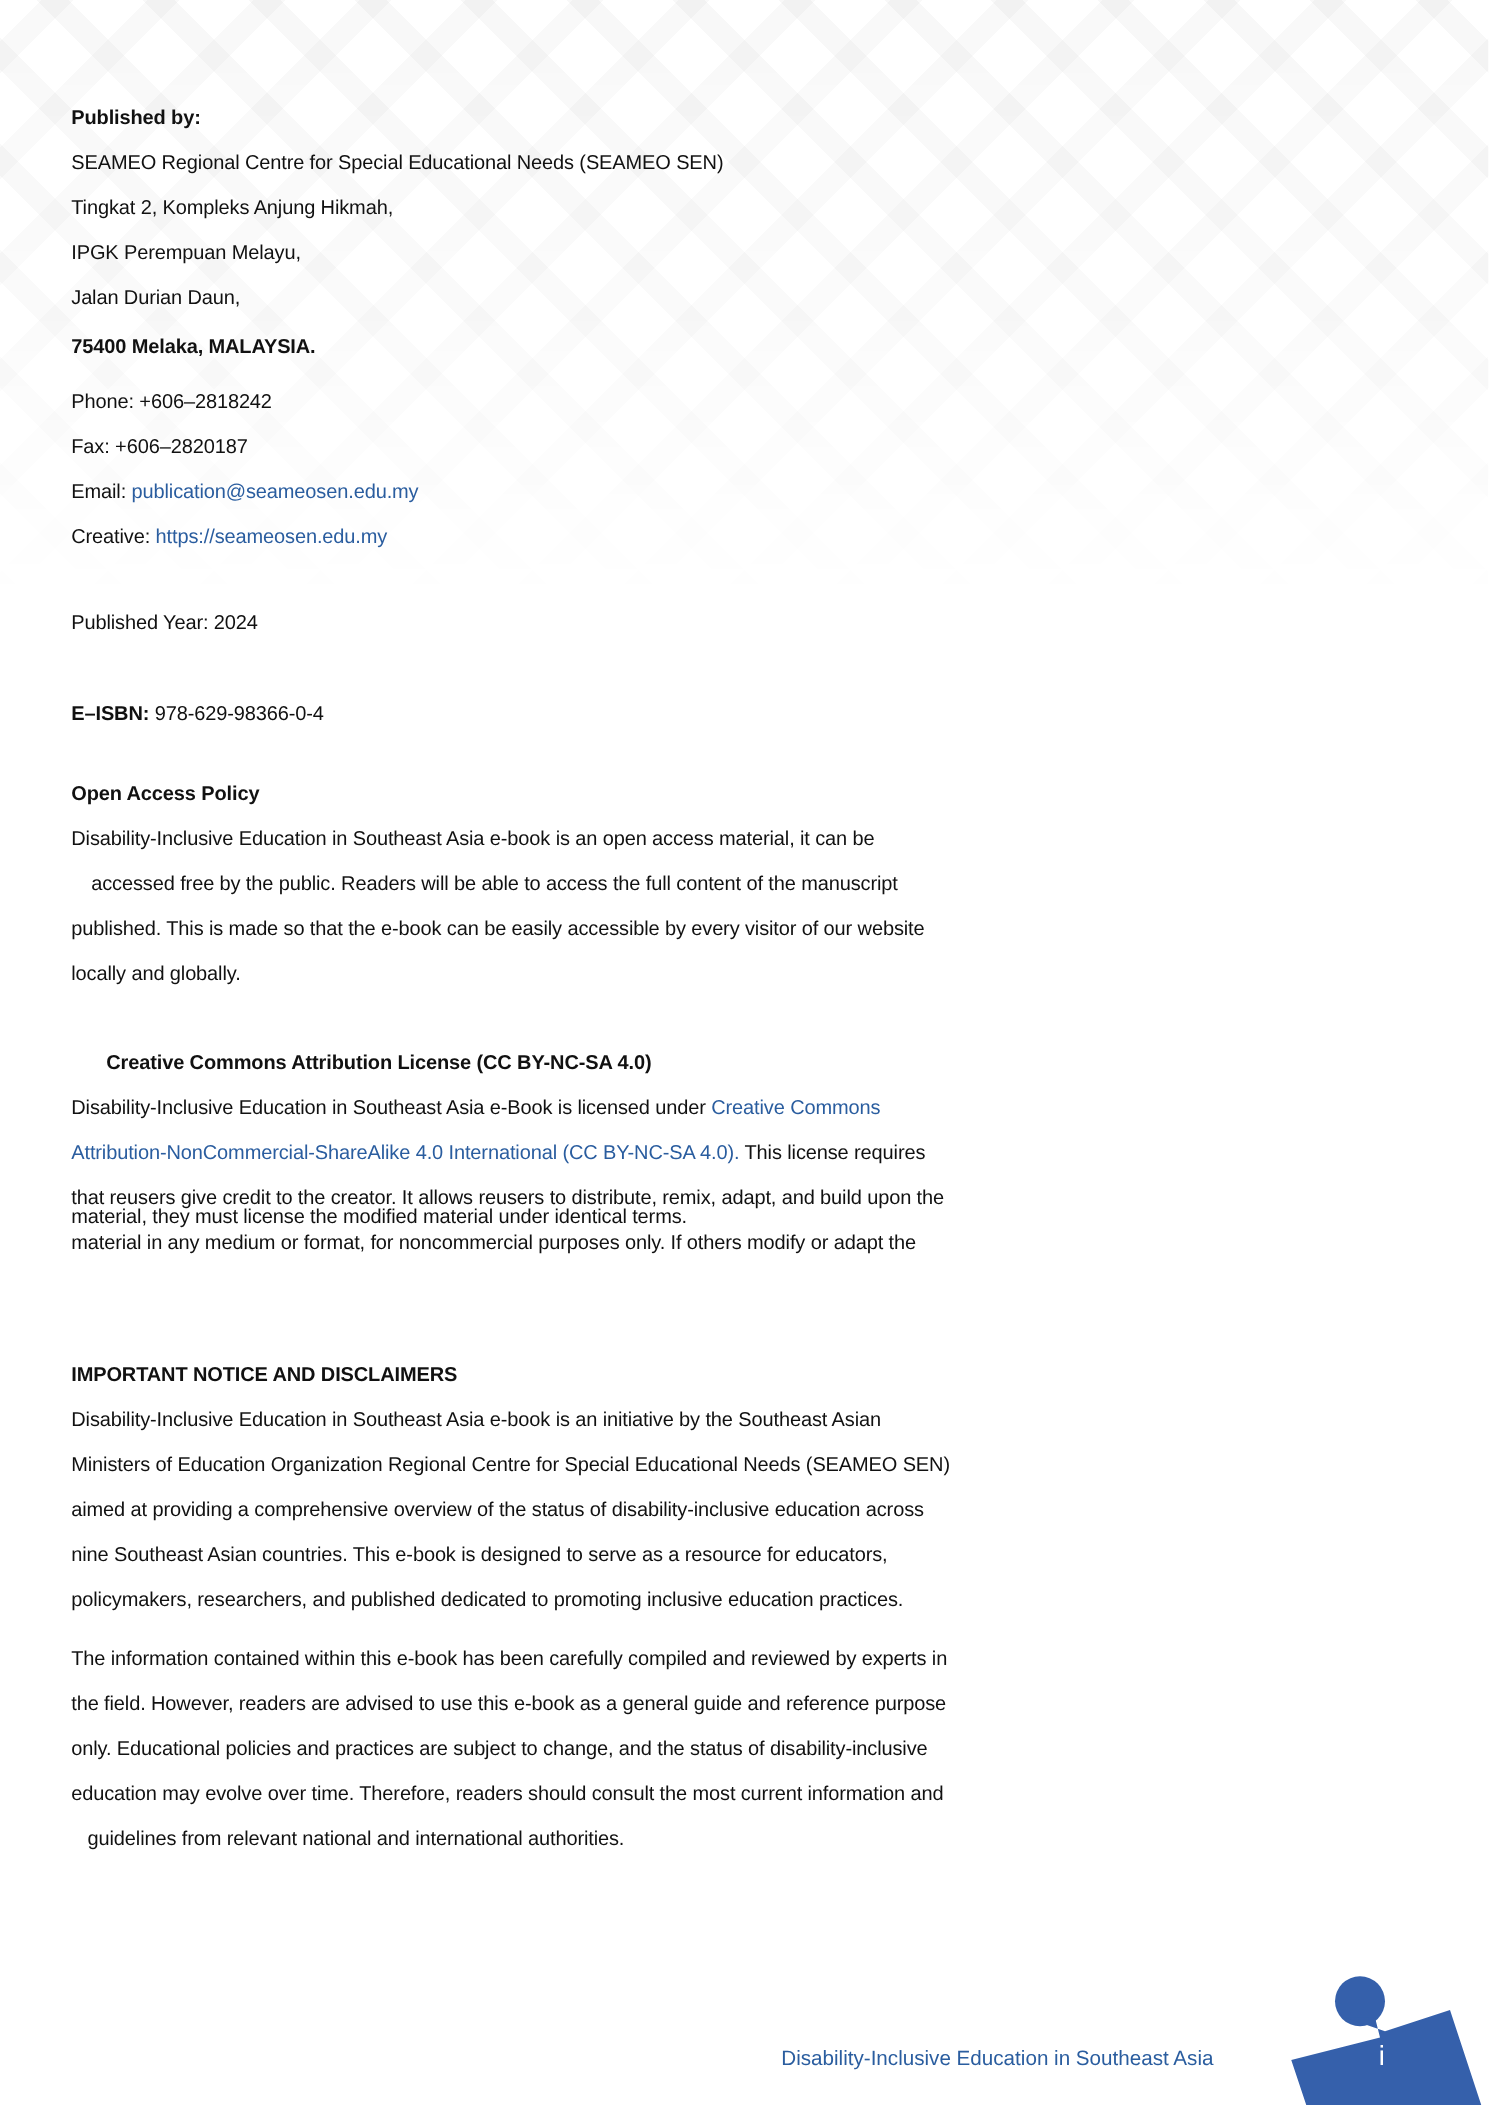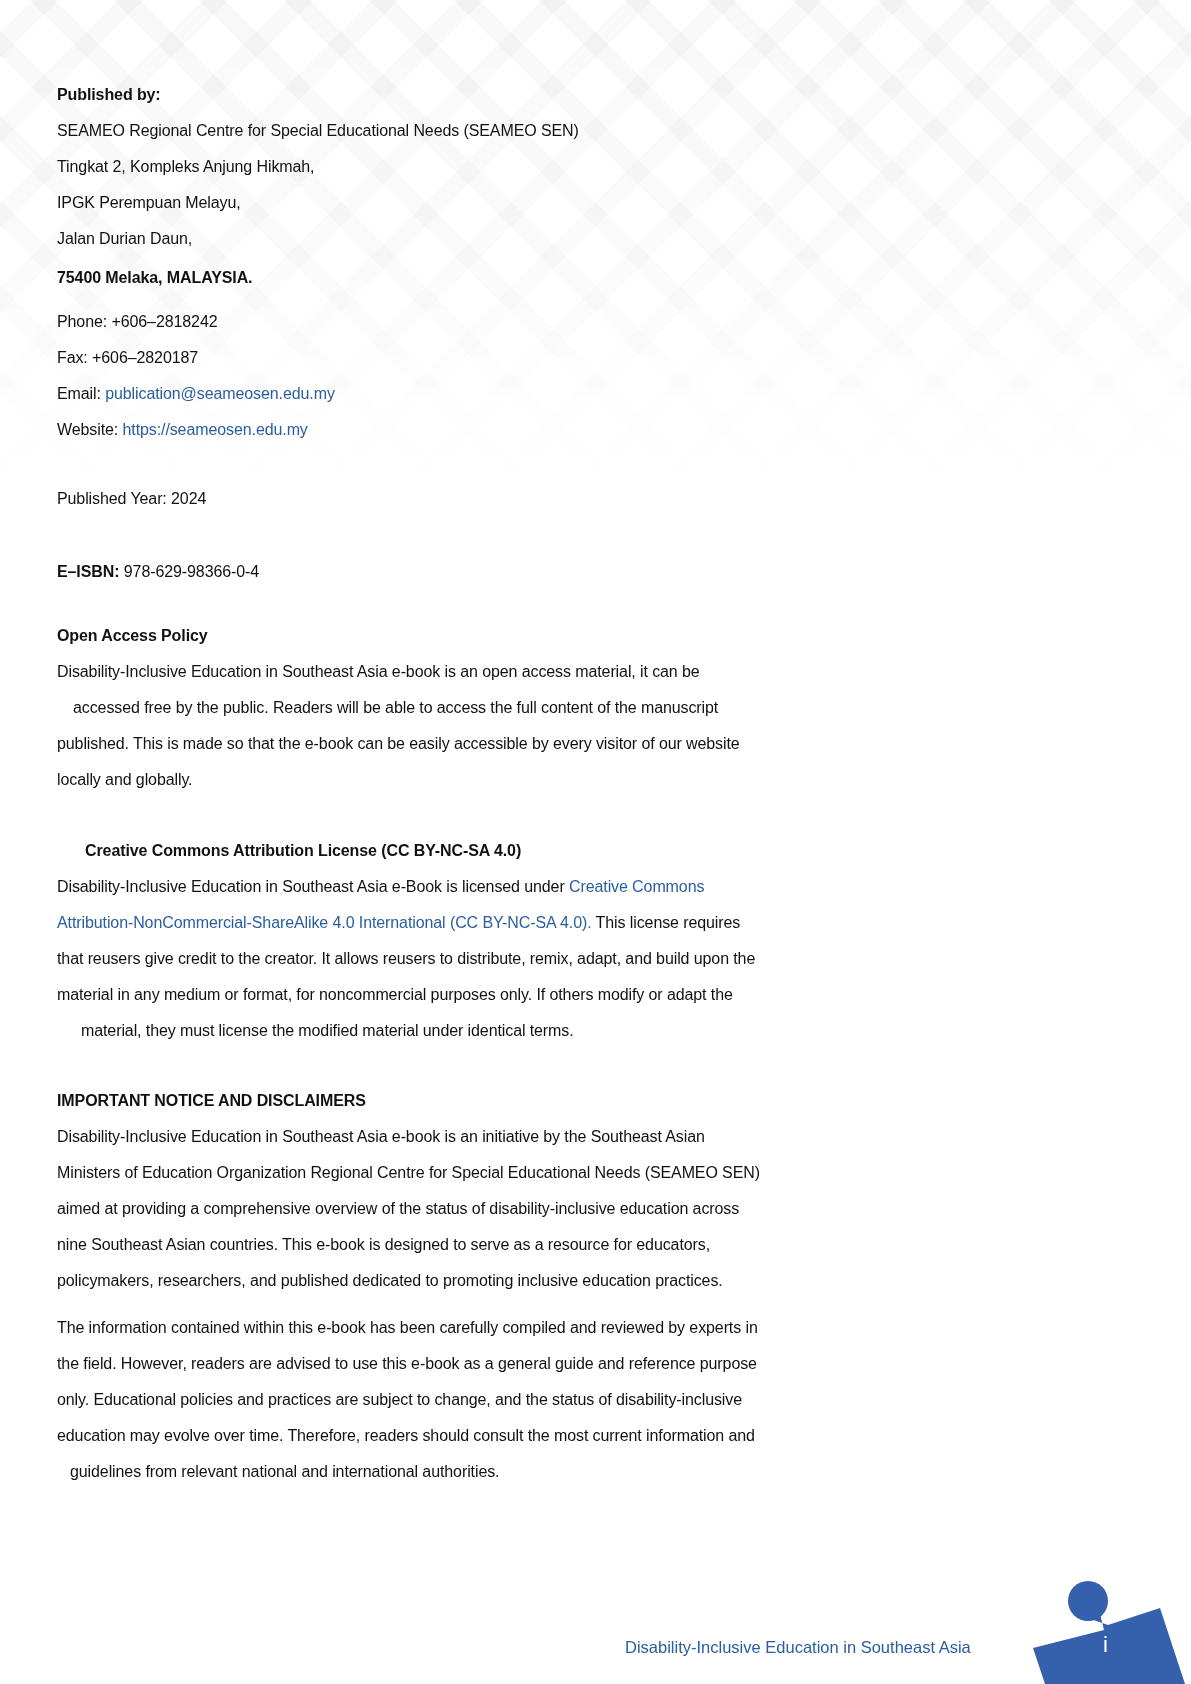--- a/index.html
+++ b/index.html
@@ -46,21 +46,21 @@
   <div class="line" style="top:304px;">
     <span>Phone: </span><span>+606–2818242</span>
   </div>
   <div class="line" style="top:340px;">
     <span>Fax: </span><span>+606–2820187</span>
   </div>
   <div class="line" style="top:376px;">
     <span>Email: </span><span class="link">publication@seameosen.edu.my</span>
   </div>
   <div class="line" style="top:412px;">
-    <span>Website: </span><span class="link">https://seameosen.edu.my</span>
+    <span>Creative: </span><span class="link">https://seameosen.edu.my</span>
   </div>
 
   <div class="line" style="top:481px;">Published Year: 2024</div>
 
   <div class="line" style="top:554px;">
     <span class="bold">E–ISBN:</span><span> 978-629-98366-0-4</span>
   </div>
 
   <div class="line bold" style="top:618px;">Open Access Policy</div>
   <div class="line" style="top:654px;">Disability-Inclusive Education in Southeast Asia e-book is an open access material, it can be</div>
@@ -70,21 +70,21 @@
 
   <div class="line bold" style="top:833px;margin-left:28px;">Creative Commons Attribution License (CC BY-NC-SA 4.0)</div>
   <div class="line" style="top:869px;">
     <span>Disability-Inclusive Education in Southeast Asia e-Book is licensed under </span><span class="link">Creative Commons</span>
   </div>
   <div class="line" style="top:905px;">
     <span class="link">Attribution-NonCommercial-ShareAlike 4.0 International (CC BY-NC-SA 4.0).</span><span> This license requires</span>
   </div>
   <div class="line" style="top:941px;">that reusers give credit to the creator. It allows reusers to distribute, remix, adapt, and build upon the</div>
   <div class="line" style="top:977px;">material in any medium or format, for noncommercial purposes only. If others modify or adapt the</div>
-  <div class="line" style="top:1013px;margin-left:24px;">material, they must license the modified material under identical terms.</div>
+  <div class="line" style="top:956px;">material, they must license the modified material under identical terms.</div>
 
   <div class="line bold" style="top:1083px;">IMPORTANT NOTICE AND DISCLAIMERS</div>
   <div class="line" style="top:1119px;">Disability-Inclusive Education in Southeast Asia e-book is an initiative by the Southeast Asian</div>
   <div class="line" style="top:1155px;">Ministers of Education Organization Regional Centre for Special Educational Needs (SEAMEO SEN)</div>
   <div class="line" style="top:1191px;">aimed at providing a comprehensive overview of the status of disability-inclusive education across</div>
   <div class="line" style="top:1227px;">nine Southeast Asian countries. This e-book is designed to serve as a resource for educators,</div>
   <div class="line" style="top:1263px;">policymakers, researchers, and published dedicated to promoting inclusive education practices.</div>
 
   <div class="line" style="top:1310px;">The information contained within this e-book has been carefully compiled and reviewed by experts in</div>
   <div class="line" style="top:1346px;">the field. However, readers are advised to use this e-book as a general guide and reference purpose</div>

